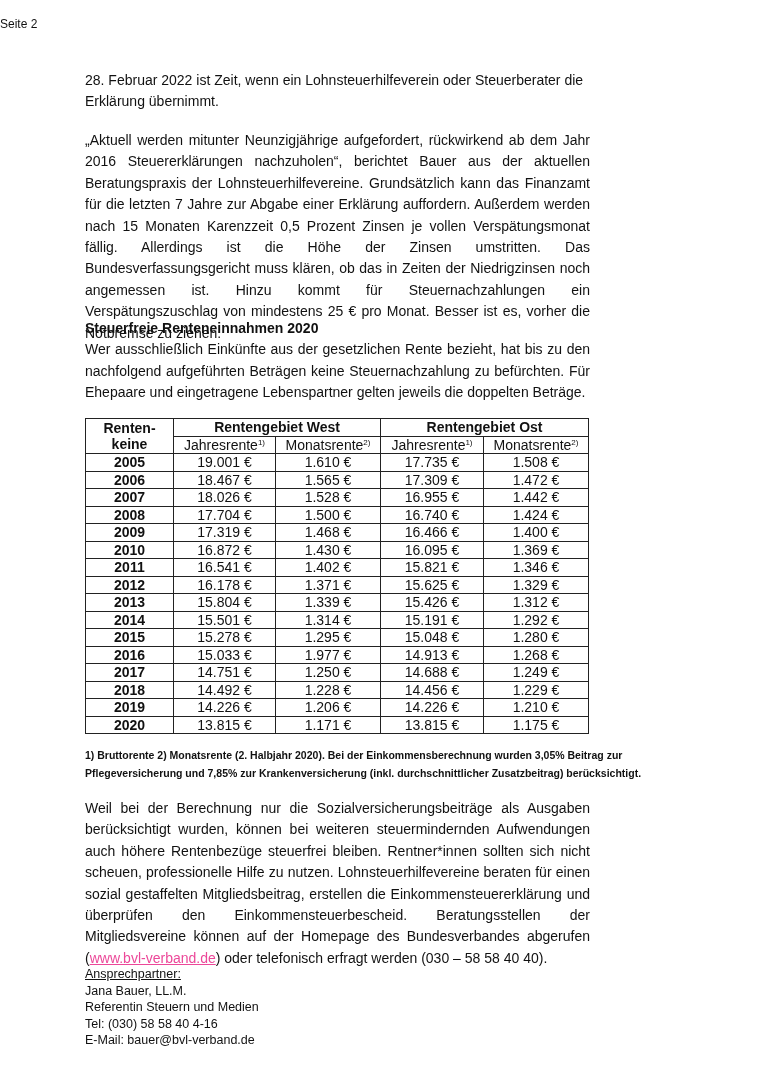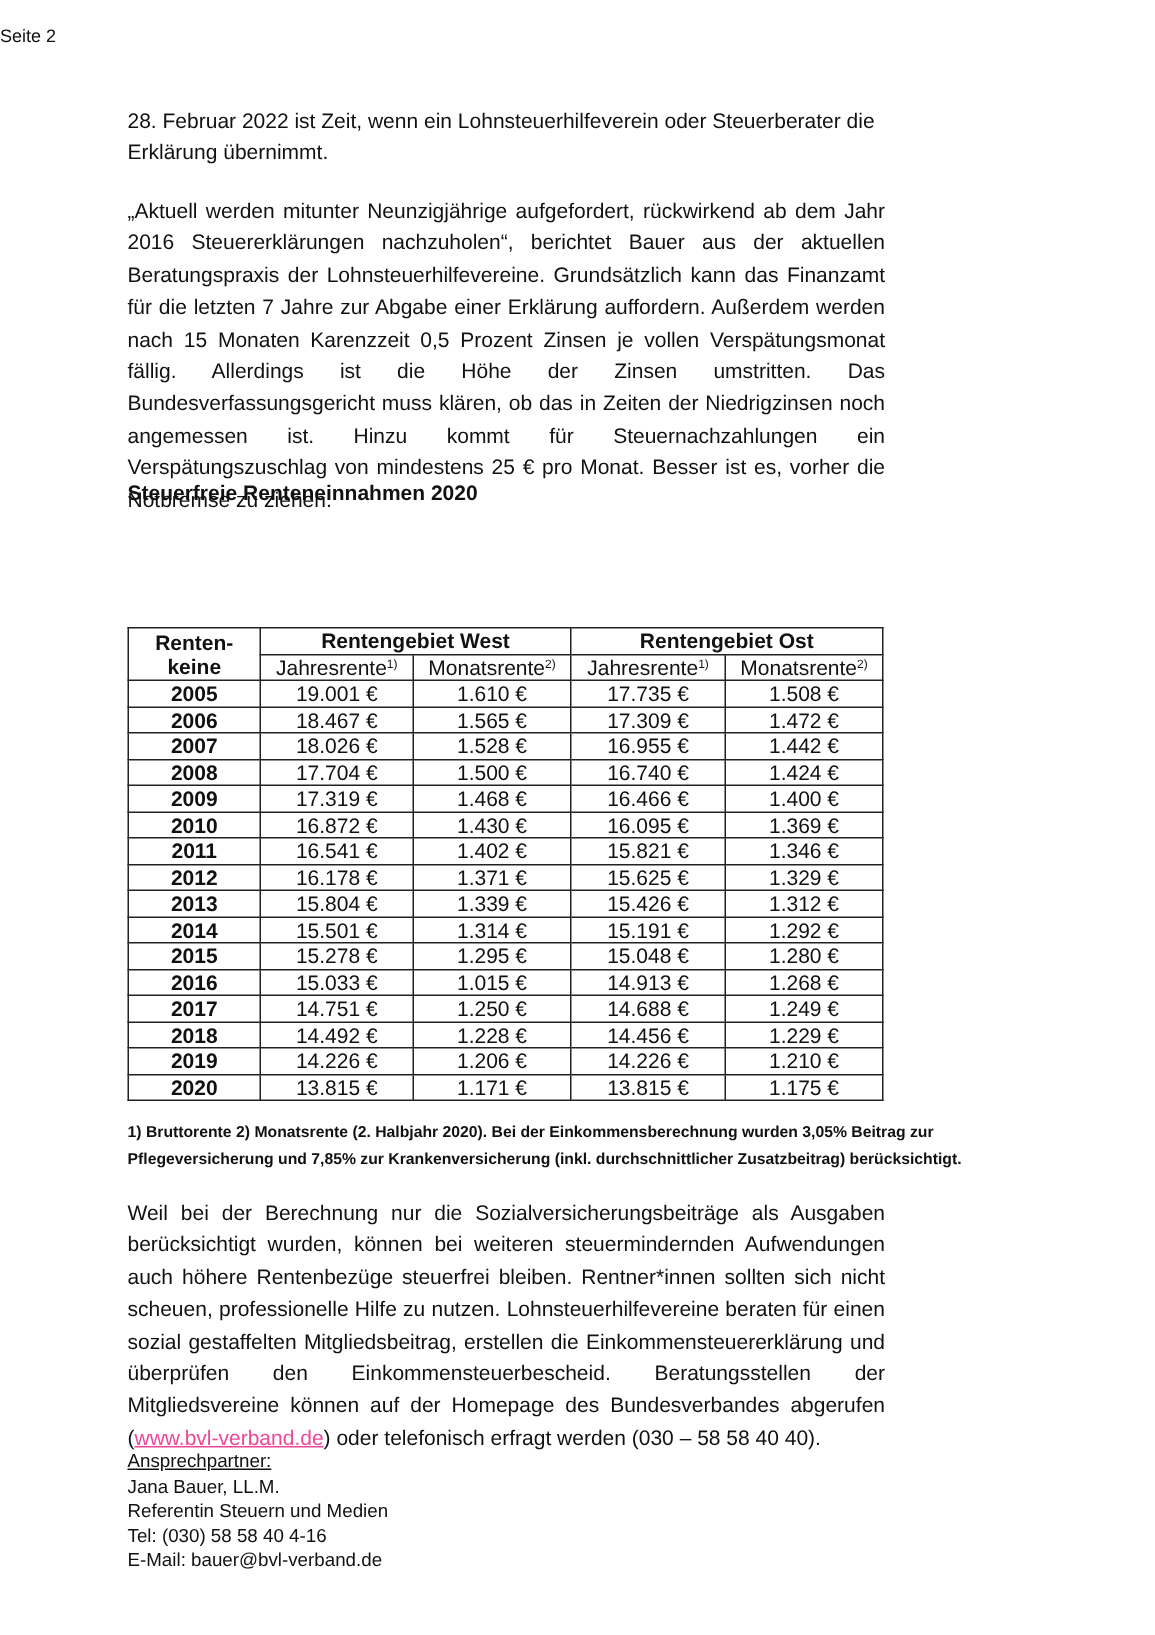--- a/index.html
+++ b/index.html
@@ -27,20 +27,21 @@
 </head>
 <body>
 
 <div class="page-header">Seite 2</div>
 
 <p class="para" id="p1">28. Februar 2022 ist Zeit, wenn ein Lohnsteuerhilfeverein oder Steuerberater die Erklärung übernimmt.</p>
 <p class="para" id="p2">„Aktuell werden mitunter Neunzigjährige aufgefordert, rückwirkend ab dem Jahr 2016 Steuererklärungen nachzuholen“, berichtet Bauer aus der aktuellen Beratungspraxis der Lohnsteuerhilfevereine. Grundsätzlich kann das Finanzamt für die letzten 7 Jahre zur Abgabe einer Erklärung auffordern. Außerdem werden nach 15 Monaten Karenzzeit 0,5 Prozent Zinsen je vollen Verspätungsmonat fällig. Allerdings ist die Höhe der Zinsen umstritten. Das Bundesverfassungsgericht muss klären, ob das in Zeiten der Niedrigzinsen noch angemessen ist. Hinzu kommt für Steuernachzahlungen ein Verspätungszuschlag von mindestens 25 € pro Monat. Besser ist es, vorher die Notbremse zu ziehen.</p>
 
 <div class="para" id="sec">
   <div class="heading">Steuerfreie Renteneinnahmen 2020</div>
+  <div style="text-align:justify">Wer ausschließlich Einkünfte aus der gesetzlichen Rente bezieht, hat bis zu den nachfolgend aufgeführten Beträgen keine Steuernachzahlung zu befürchten. Für Ehepaare und eingetragene Lebenspartner gelten jeweils die doppelten Beträge.</div>
 </div>
 
 <table class="rent">
   <colgroup>
     <col style="width:88px">
       <col style="width:102px">
       <col style="width:105px">
       <col style="width:103px">
       <col style="width:105px">
   </colgroup>
@@ -134,21 +135,21 @@
       <tr>
         <td class="year">2015</td>
         <td>15.278 €</td>
         <td>1.295 €</td>
         <td>15.048 €</td>
         <td>1.280 €</td>
       </tr>
       <tr>
         <td class="year">2016</td>
         <td>15.033 €</td>
-        <td>1.015 €</td>
+        <td>1.977 €</td>
         <td>14.913 €</td>
         <td>1.268 €</td>
       </tr>
       <tr>
         <td class="year">2017</td>
         <td>14.751 €</td>
         <td>1.250 €</td>
         <td>14.688 €</td>
         <td>1.249 €</td>
       </tr>

